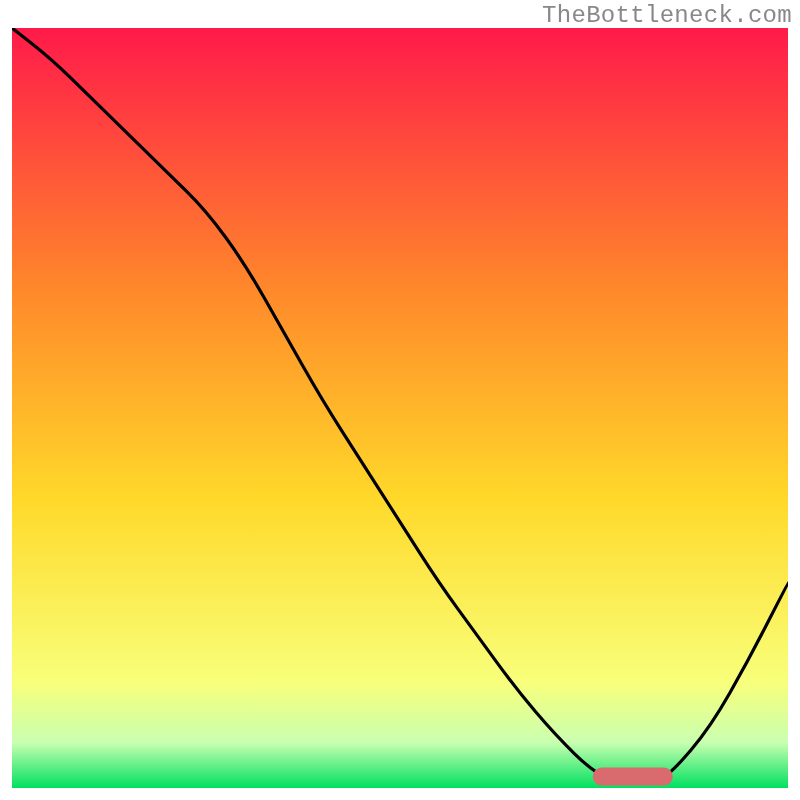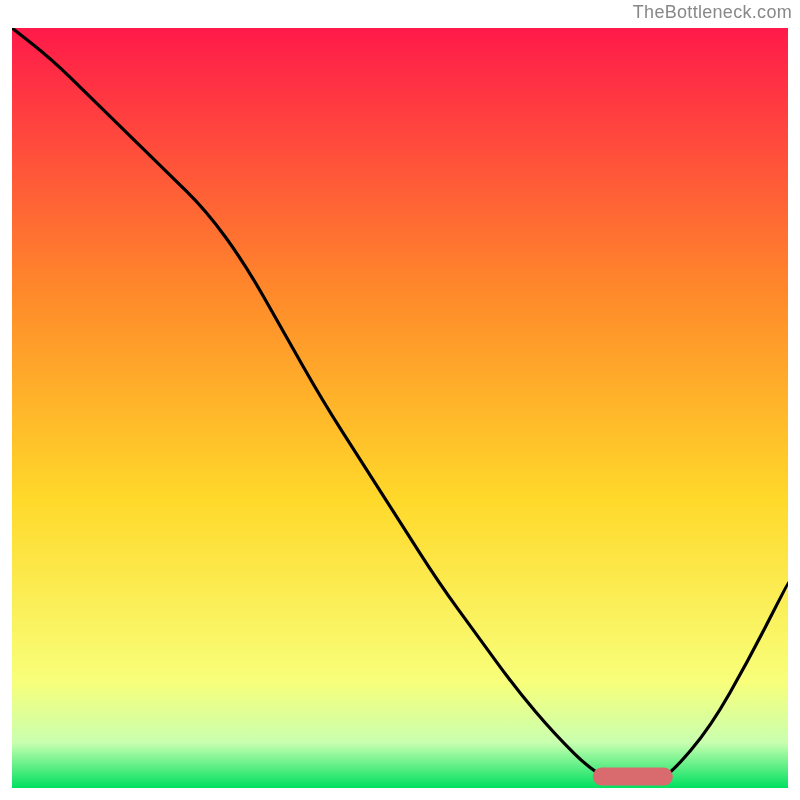--- a/index.html
+++ b/index.html
@@ -14,24 +14,25 @@
   .chart-wrap {
     position: relative;
     width: 800px;
     height: 800px;
   }
   .watermark {
     position: absolute;
     top: 2px;
     right: 8px;
     color: #888;
-    font-size: 18px;
+    font-size: 24px;
     font-weight: 400;
     letter-spacing: 0.3px;
     user-select: none;
+    font-family: Liberation Mono, monospace;
   }
   .plot {
     position: absolute;
     left: 12px;
     top: 28px;
     width: 776px;
     height: 760px;
   }
   .plot svg {
     display: block;

